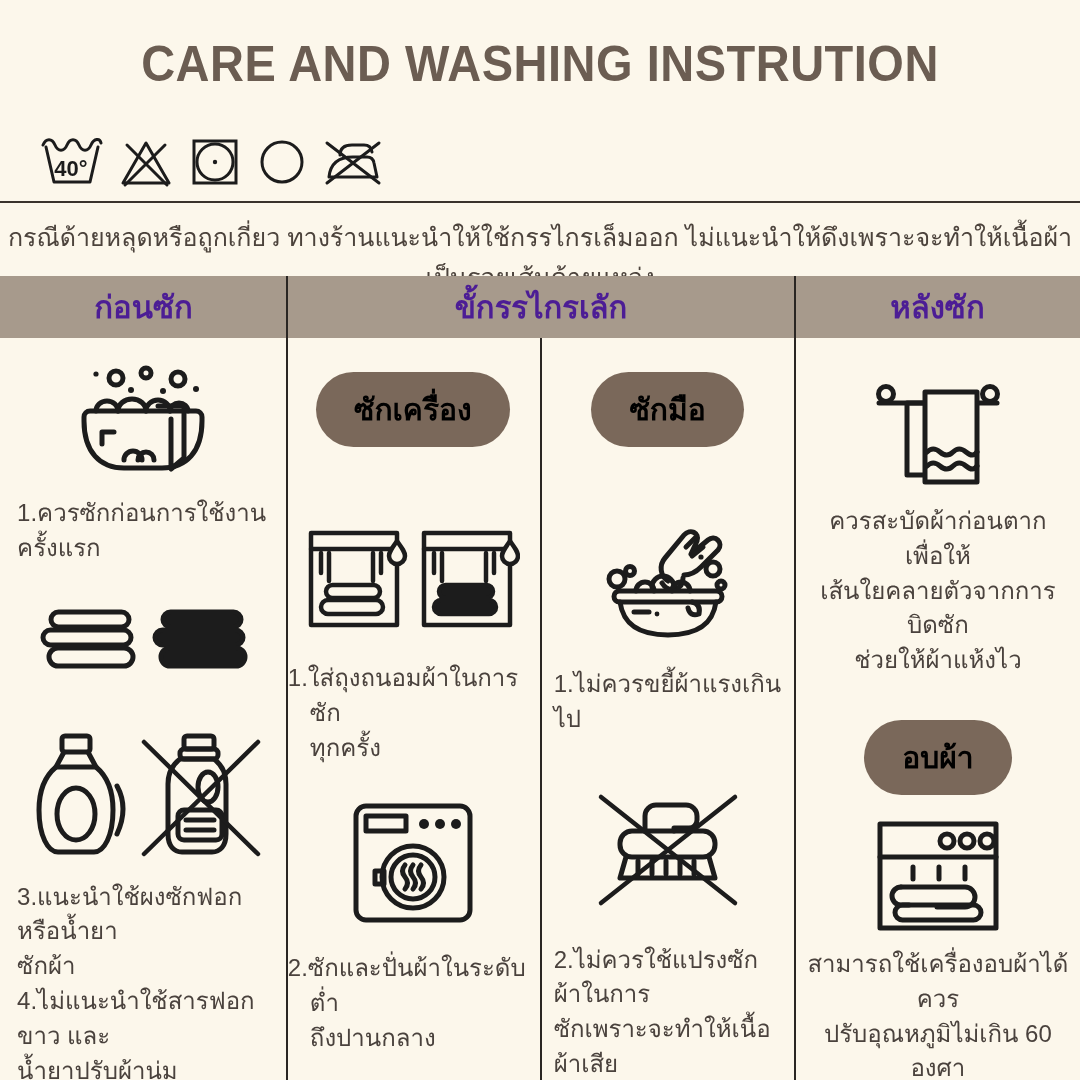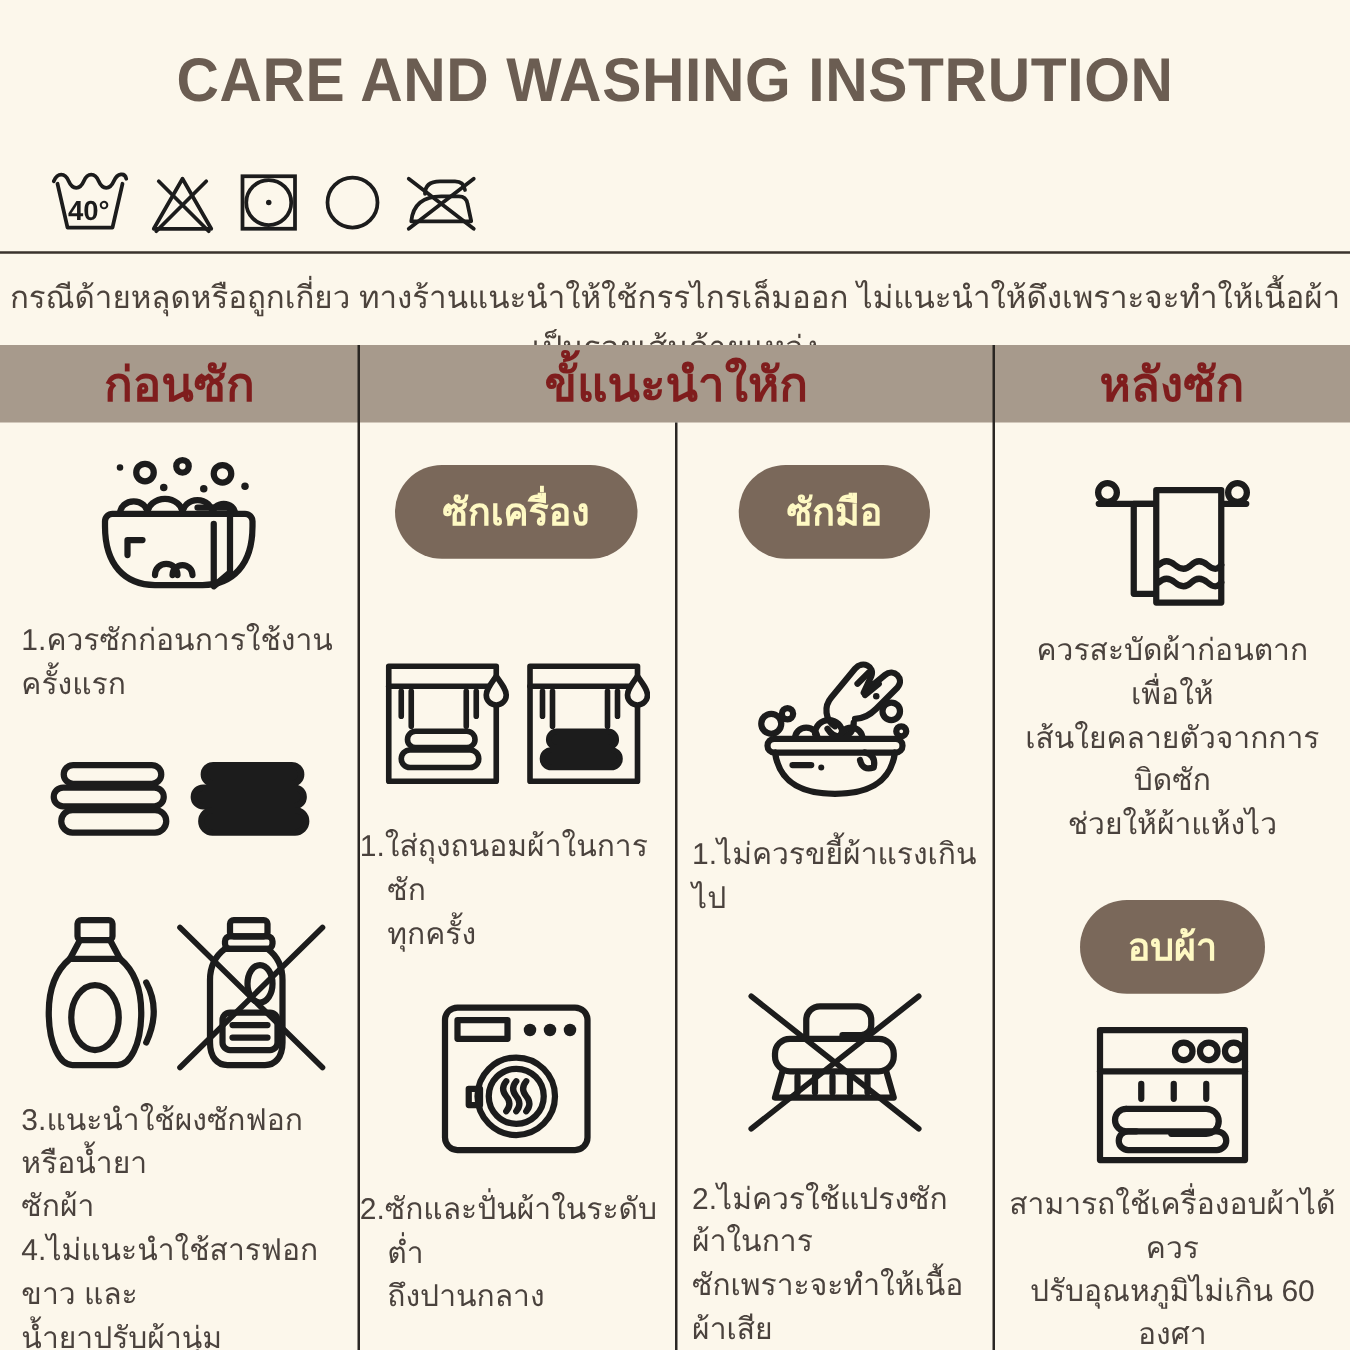--- a/index.html
+++ b/index.html
@@ -25,32 +25,32 @@
   .note{
     position:absolute;top:217px;left:0;width:100%;text-align:center;
     font-size:25px;color:#4C433C;
   }
   .header-bar{
     position:absolute;top:276px;left:0;width:1080px;height:62px;
     background:#A79A8C;display:flex;
   }
   .header-cell{
     display:flex;align-items:center;justify-content:center;
-    color:#7f1d1d;font-size:38px;font-weight:bold;
+    color:#4c1d95;font-size:31px;font-weight:bold;
   }
   .hc1{width:287px;} .hc2{width:508px;} .hc3{width:285px;}
   .columns{position:absolute;top:338px;left:0;width:1080px;height:742px;display:flex;}
   .col{display:flex;flex-direction:column;align-items:center;}
   .col-1{width:287px;border-radius:21px;} .col-2a{width:254px;} .col-2b{width:257px;} .col-3{width:285px;}
   .vline{position:absolute;width:2px;background:#2A2623;}
   .vl-left{left:286px;top:276px;height:804px;}
   .vl-mid{left:540px;top:338px;height:742px;}
   .vl-right{left:794px;top:276px;height:804px;}
   .badge{
-    background:#7A685A;color:#fef9c3;font-weight:bold;font-size:30px;
+    background:#7A685A;color:#000000;font-weight:bold;font-size:30px;
     padding:14px 38px;border-radius:40px;white-space:nowrap;
   }
   .item-text{font-size:24px;line-height:1.45;white-space:pre-line;}
   .ta-left{text-align:left;} .ta-center{text-align:center;}
   .w250{width:252px;} .w225{width:228px;} .w260{width:262px;}
   .hang{padding-left:22px;text-indent:-22px;}
   svg.line-icon{display:block;}
 </style>
 </head>
 <body>
@@ -95,21 +95,21 @@
       </span>
     </div>
   </div>
 
   <div class="rule"></div>
 
   <div class="note">กรณีด้ายหลุดหรือถูกเกี่ยว ทางร้านแนะนำให้ใช้กรรไกรเล็มออก ไม่แนะนำให้ดึงเพราะจะทำให้เนื้อผ้าเป็นรอยเส้นด้ายแหว่ง</div>
 
   <div class="header-bar">
     <div class="header-cell hc1">ก่อนซัก</div>
-    <div class="header-cell hc2">ขั้แนะนำใหัก</div>
+    <div class="header-cell hc2">ขั้กรรไกรเลัก</div>
     <div class="header-cell hc3">หลังซัก</div>
   </div>
 
   <div class="columns">
 
     <div class="col col-1">
       <span style="margin-top:26px">
         <svg class="line-icon" width="150" height="110" viewBox="0 0 150 110" fill="none" stroke="#1C1C1C" stroke-width="5" stroke-linecap="round" stroke-linejoin="round">
           <circle cx="48" cy="14" r="7"></circle>
           <circle cx="78" cy="9" r="5"></circle>

